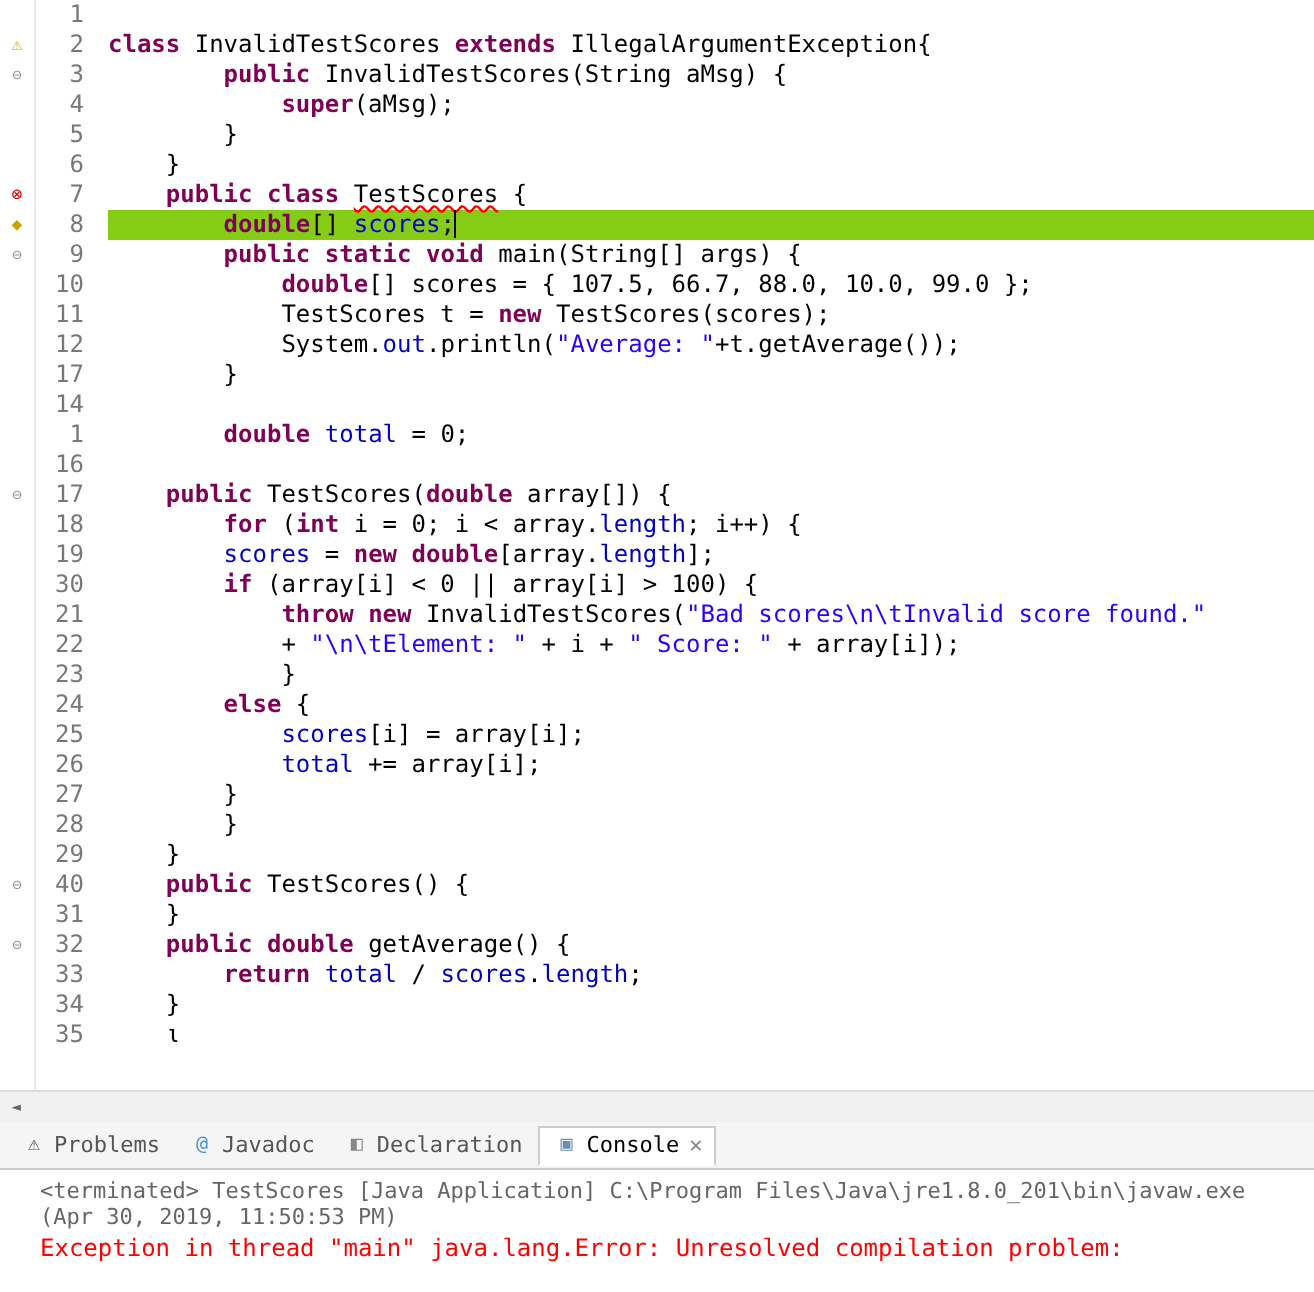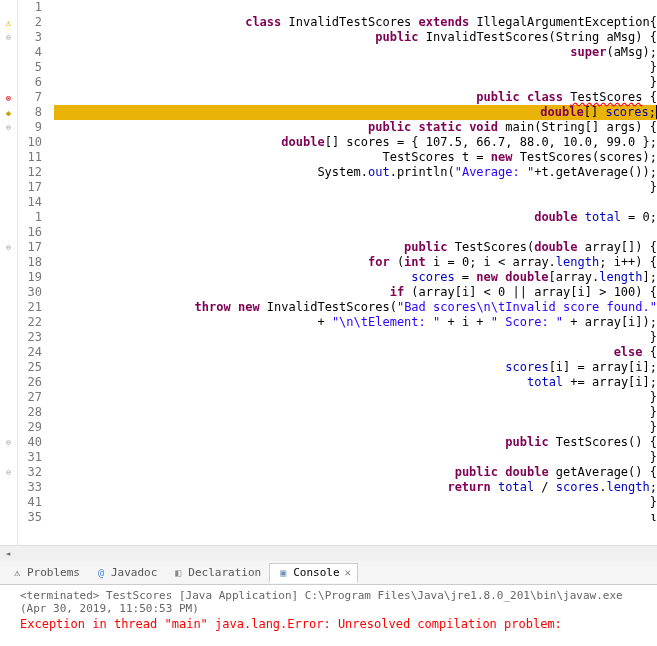--- a/index.html
+++ b/index.html
@@ -2,23 +2,23 @@
 <html><head>
 <meta charset="utf-8">
 <style>
 * { margin: 0; padding: 0; box-sizing: border-box; }
 body { font-family: Consolas, monospace; font-size: 12px; background: #fff; width: 657px; height: 646px; overflow: hidden; }
 .editor { display: flex; height: 545px; overflow: hidden; position: relative; }
 .gutter { width: 18px; background: #fff; border-right: 1px solid #e8e8e8; }
 .gutter-icon { height: 15px; display: flex; align-items: center; justify-content: center; font-size: 9px; }
 .linenums { width: 30px; text-align: right; color: #787878; padding-right: 6px; background: #fff; user-select: none; }
 .linenums div { height: 15px; line-height: 15px; }
-.code { flex: 1; padding-left: 6px; white-space: pre; overflow: auto; text-align: right; }
+.code { flex: 1; padding-left: 6px; white-space: pre; overflow: auto; }
 .code-line { height: 15px; line-height: 15px; }
-.hl { background: #eab308; }
+.hl { background: #84cc16; }
 .kw { color: #7f0055; font-weight: bold; }
 .str { color: #2a00ff; }
 .fld { color: #0000c0; }
 .sfld { color: #0000c0; }
 .scroll-h { height: 16px; background: #f0f0f0; border-top: 1px solid #ddd; display: flex; align-items: center; }
 .scroll-arrow { width: 16px; height: 14px; display: flex; align-items: center; justify-content: center; color: #666; font-size: 8px; }
 .tabs-panel { display: flex; align-items: center; height: 24px; border-bottom: 1px solid #ccc; padding-left: 4px; gap: 2px; background: #f5f5f5; }
 .tab { display: flex; align-items: center; gap: 3px; padding: 2px 6px; font-size: 11px; color: #555; cursor: pointer; }
 .tab.active { background: #fff; border: 1px solid #ccc; border-bottom: 1px solid #fff; color: #000; }
 .tab-icon { width: 14px; height: 14px; display: inline-flex; align-items: center; justify-content: center; font-size: 10px; }
@@ -114,21 +114,21 @@
       <div>24</div>
       <div>25</div>
       <div>26</div>
       <div>27</div>
       <div>28</div>
       <div>29</div>
       <div>40</div>
       <div>31</div>
       <div>32</div>
       <div>33</div>
-      <div>41</div>
+      <div>34</div>
       <div>35</div>
     </div>
   <div class="code" id="code"><div class="code-line"></div><div class="code-line"><span class="kw">class</span> InvalidTestScores <span class="kw">extends</span> IllegalArgumentException{</div><div class="code-line">        <span class="kw">public</span> InvalidTestScores(String aMsg) {</div><div class="code-line">            <span class="kw">super</span>(aMsg);</div><div class="code-line">        }</div><div class="code-line">    }</div><div class="code-line">    <span class="kw">public</span> <span class="kw">class</span> <u style="text-decoration:wavy underline red">TestScores</u> {</div><div class="code-line hl">        <span class="kw">double</span>[] <span class="fld">scores</span>;<span style="border-left:1px solid #000"></span></div><div class="code-line">        <span class="kw">public</span> <span class="kw">static</span> <span class="kw">void</span> main(String[] args) {</div><div class="code-line">            <span class="kw">double</span>[] scores = { 107.5, 66.7, 88.0, 10.0, 99.0 };</div><div class="code-line">            TestScores t = <span class="kw">new</span> TestScores(scores);</div><div class="code-line">            System.<span class="sfld">out</span>.println(<span class="str">"Average: "</span>+t.getAverage());</div><div class="code-line">        }</div><div class="code-line"></div><div class="code-line">        <span class="kw">double</span> <span class="fld">total</span> = 0;</div><div class="code-line"></div><div class="code-line">    <span class="kw">public</span> TestScores(<span class="kw">double</span> array[]) {</div><div class="code-line">        <span class="kw">for</span> (<span class="kw">int</span> i = 0; i &lt; array.<span class="fld">length</span>; i++) {</div><div class="code-line">        <span class="fld">scores</span> = <span class="kw">new</span> <span class="kw">double</span>[array.<span class="fld">length</span>];</div><div class="code-line">        <span class="kw">if</span> (array[i] &lt; 0 || array[i] &gt; 100) {</div><div class="code-line">            <span class="kw">throw</span> <span class="kw">new</span> InvalidTestScores(<span class="str">"Bad scores\n\tInvalid score found."</span></div><div class="code-line">            + <span class="str">"\n\tElement: "</span> + i + <span class="str">" Score: "</span> + array[i]);</div><div class="code-line">            }</div><div class="code-line">        <span class="kw">else</span> {</div><div class="code-line">            <span class="fld">scores</span>[i] = array[i];</div><div class="code-line">            <span class="fld">total</span> += array[i];</div><div class="code-line">        }</div><div class="code-line">        }</div><div class="code-line">    }</div><div class="code-line">    <span class="kw">public</span> TestScores() {</div><div class="code-line">    }</div><div class="code-line">    <span class="kw">public</span> <span class="kw">double</span> getAverage() {</div><div class="code-line">        <span class="kw">return</span> <span class="fld">total</span> / <span class="fld">scores</span>.<span class="fld">length</span>;</div><div class="code-line">    }</div><div class="code-line">    ι</div></div>
 </div>
 
 <div class="scroll-h">
   <div class="scroll-arrow">◄</div>
 </div>
 
 <div class="tabs-panel">

